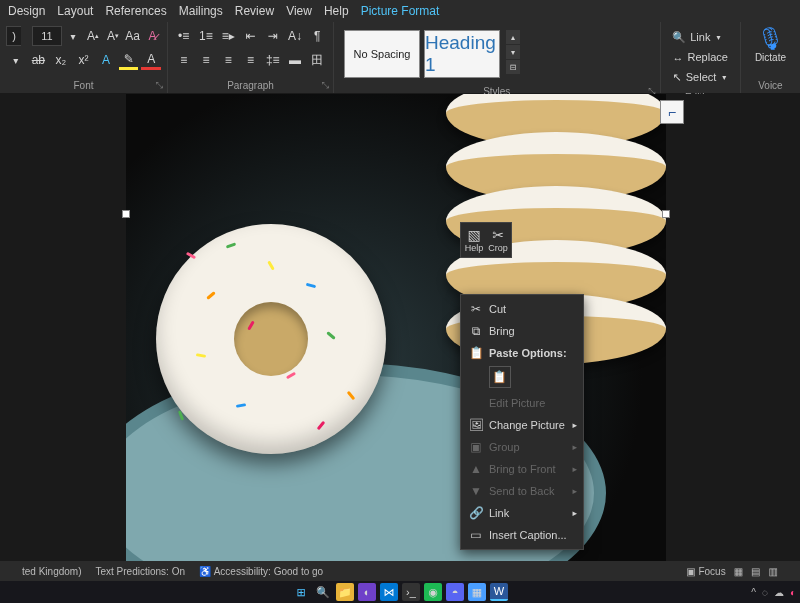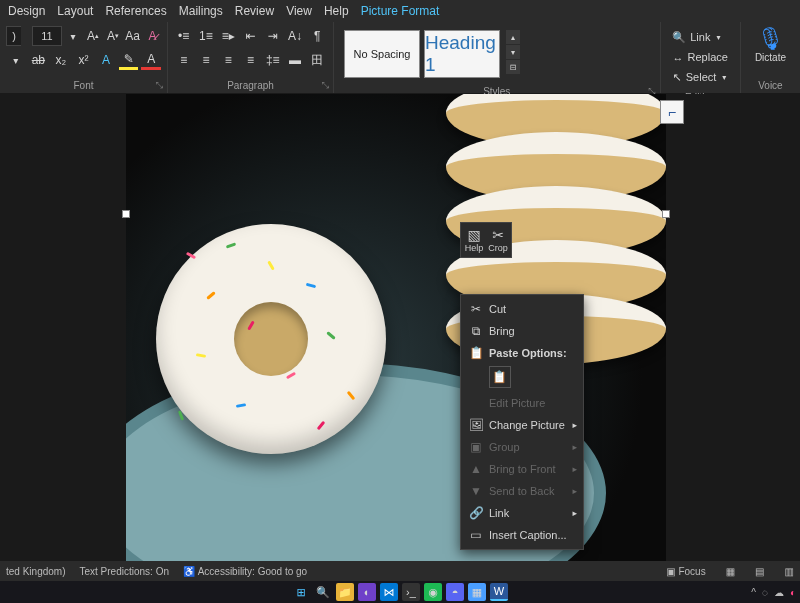--- a/index.html
+++ b/index.html
@@ -50,22 +50,22 @@
 
 .context-menu { position:absolute; left: 460px; top: 200px; width: 124px; background:#2b2b2b; border:1px solid #444; box-shadow:0 4px 12px rgba(0,0,0,.6); padding: 3px 0; font-size:11px; }
 .cm-item { display:flex; align-items:center; gap:6px; padding: 4px 8px; cursor:pointer; position:relative; height:22px; }
 .cm-item.disabled { color:#666; cursor:default; }
 .cm-item.bold { font-weight:600; }
 .cm-icon { width:14px; text-align:center; font-size:12px; flex-shrink:0; }
 .cm-arrow { position:absolute; right:6px; font-size:9px; }
 .paste-row { padding-left: 28px; padding-top:2px; padding-bottom:4px; }
 .paste-opt { width:22px; height:22px; border:1px solid #555; display:inline-flex; align-items:center; justify-content:center; font-size:12px; cursor:pointer; }
 
-.statusbar { position:absolute; bottom:22px; left:0; right:0; height:20px; background:#2b2b2b; font-size:10px; display:flex; align-items:center; padding:0 6px; gap:14px; color:#bbb; }
-.status-right { margin-left:auto; display:flex; gap:20px; align-items:center; }
+.statusbar { position:absolute; bottom:22px; left:0; right:0; height:20px; background:#2b2b2b; font-size:10px; display:flex; align-items:center; padding:0 22px; gap:14px; color:#bbb; }
+.status-right { margin-left:auto; display:flex; gap:8px; align-items:center; }
 
 .taskbar { position:absolute; bottom:0; left:0; right:0; height:22px; background:#17171c; display:flex; align-items:center; justify-content:center; gap:4px; }
 .tb-icon { width:18px; height:18px; border-radius:2px; display:flex; align-items:center; justify-content:center; font-size:11px; cursor:pointer; }
 .tray { position:absolute; right:4px; display:flex; gap:6px; font-size:10px; color:#bbb; align-items:center; }
 </style>
 </head>
 <body>
 
 <div class="menubar">
   <span>Design</span>

